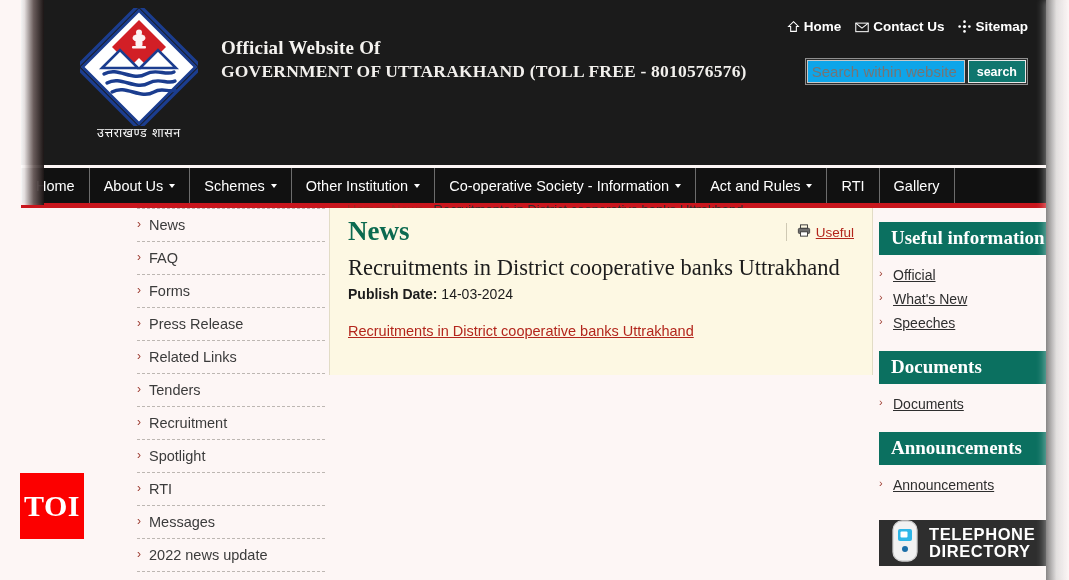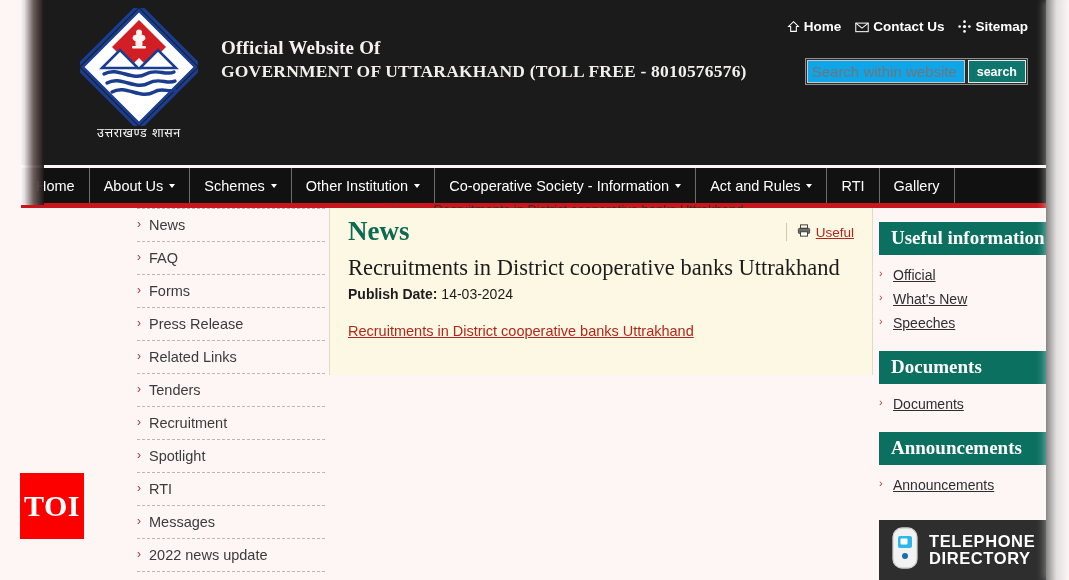--- a/index.html
+++ b/index.html
@@ -269,21 +269,21 @@
   }
   .panel-list li .chev {
     position: absolute; left: 0; top: 4px;
     color: #9c3b30; font-size: 11px;
   }
   .panel-list li a { color: #2e2e2e; text-decoration: underline; }
 
   .phone-banner {
     margin-top: 23px;
     background: #2e2e2e;
-    width: 188px; height: 60px;
+    width: 188px; height: 46px;
     display: flex; align-items: center;
     overflow: hidden;
     position: relative;
   }
   .phone-icon { margin-left: 12px; }
   .phone-text {
     color: #ffffff;
     font-family: "Liberation Sans", sans-serif;
     font-weight: bold;
     font-size: 16.5px;

